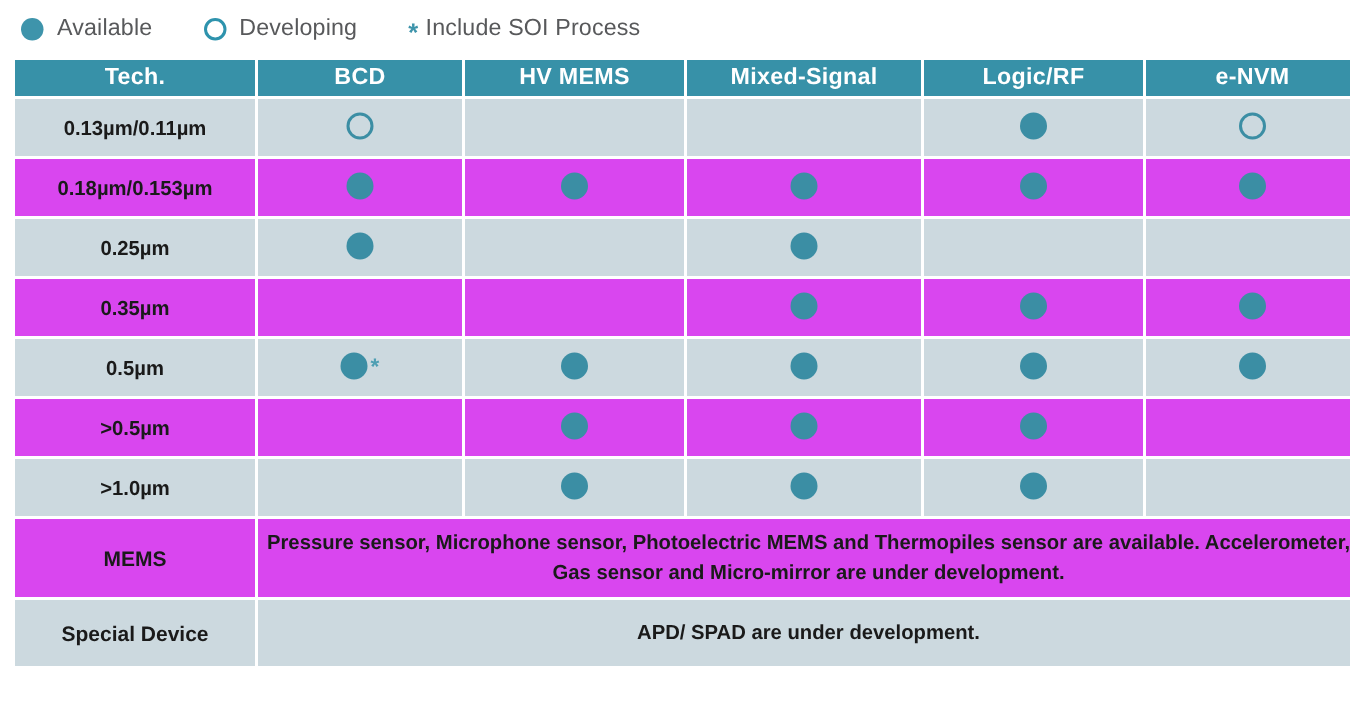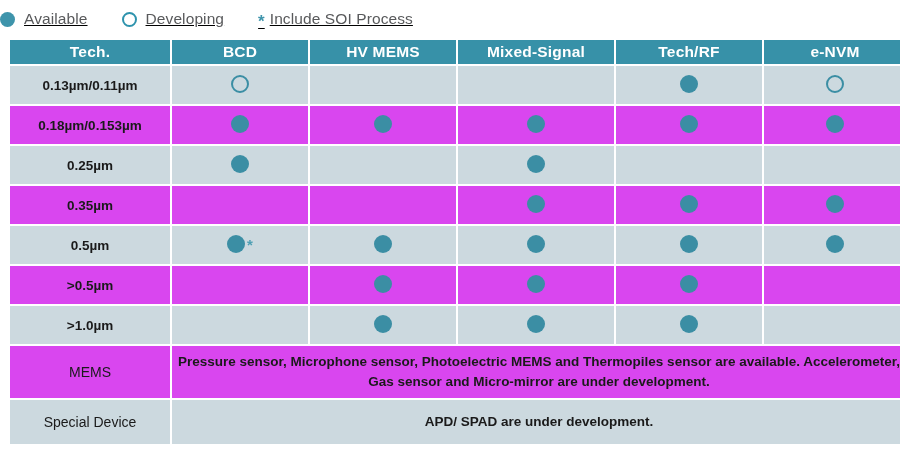--- a/index.html
+++ b/index.html
@@ -12,22 +12,22 @@
     height: 473px;
     font-family: "Liberation Sans", sans-serif;
     overflow: hidden;
   }
 
   
   .legend {
     height: 38px;
     display: flex;
     align-items: center;
+    padding-left: 14px;
     box-sizing: border-box;
-    text-decoration: underline;
   }
   .legend-item {
     display: flex;
     align-items: center;
     margin-right: 34px;
   }
   .legend-item .lbl {
     font-size: 15.5px;
     color: #58595b;
     font-weight: 400;
@@ -126,21 +126,21 @@
     font-weight: 700;
     line-height: 1;
     margin-left: 2px;
     position: relative;
     top: 1px;
   }
 
   td.rowlabel { font-weight: 700; font-size: 13.5px; color: #111; }
 
   tr.note-row td { height: 52px; }
-  tr.note-row td.rowlabel { font-weight: 400; font-size: 14px; }
+  tr.note-row td.rowlabel { font-weight: 700; font-size: 14px; }
   td.note-text {
     text-align: left;
     padding: 6px 0 6px 12px;
     font-weight: 400;
     font-size: 13.8px;
     color: #1a1a1a;
     line-height: 1.45;
   }
   tr.note-row-single td { height: 44px; margin-top: 12px; }
 </style>
@@ -171,21 +171,21 @@
       <col style="width:156px">
       <col style="width:146px">
       <col style="width:142px">
     </colgroup>
     <thead>
       <tr>
         <th>Tech.</th>
         <th>BCD</th>
         <th>HV MEMS</th>
         <th>Mixed-Signal</th>
-        <th>Tech/RF</th>
+        <th>Logic/RF</th>
         <th>e-NVM</th>
       </tr>
     </thead>
     <tbody id="tbody">
         <tr class="band-dark">
           <td class="rowlabel">0.13µm/0.11µm</td>
           <td class="cell-dot"><span class="mark-wrap">
               <span class="mark-open"></span>
             </span></td>
           <td class="cell-dot"></td>

